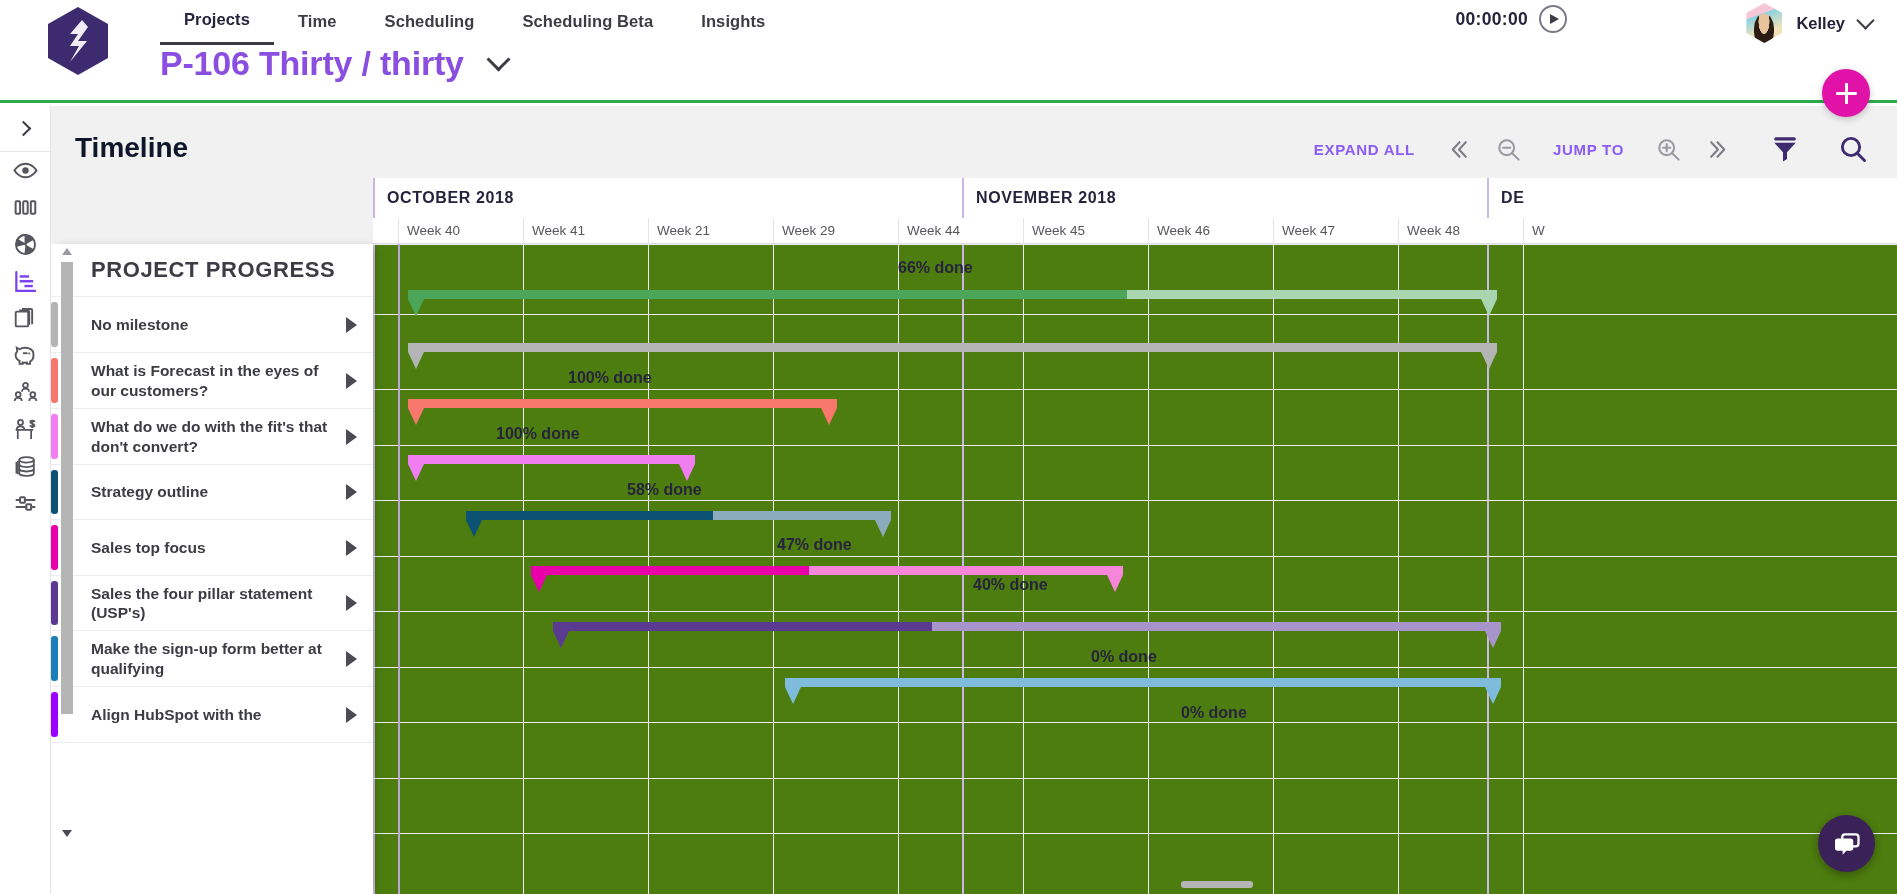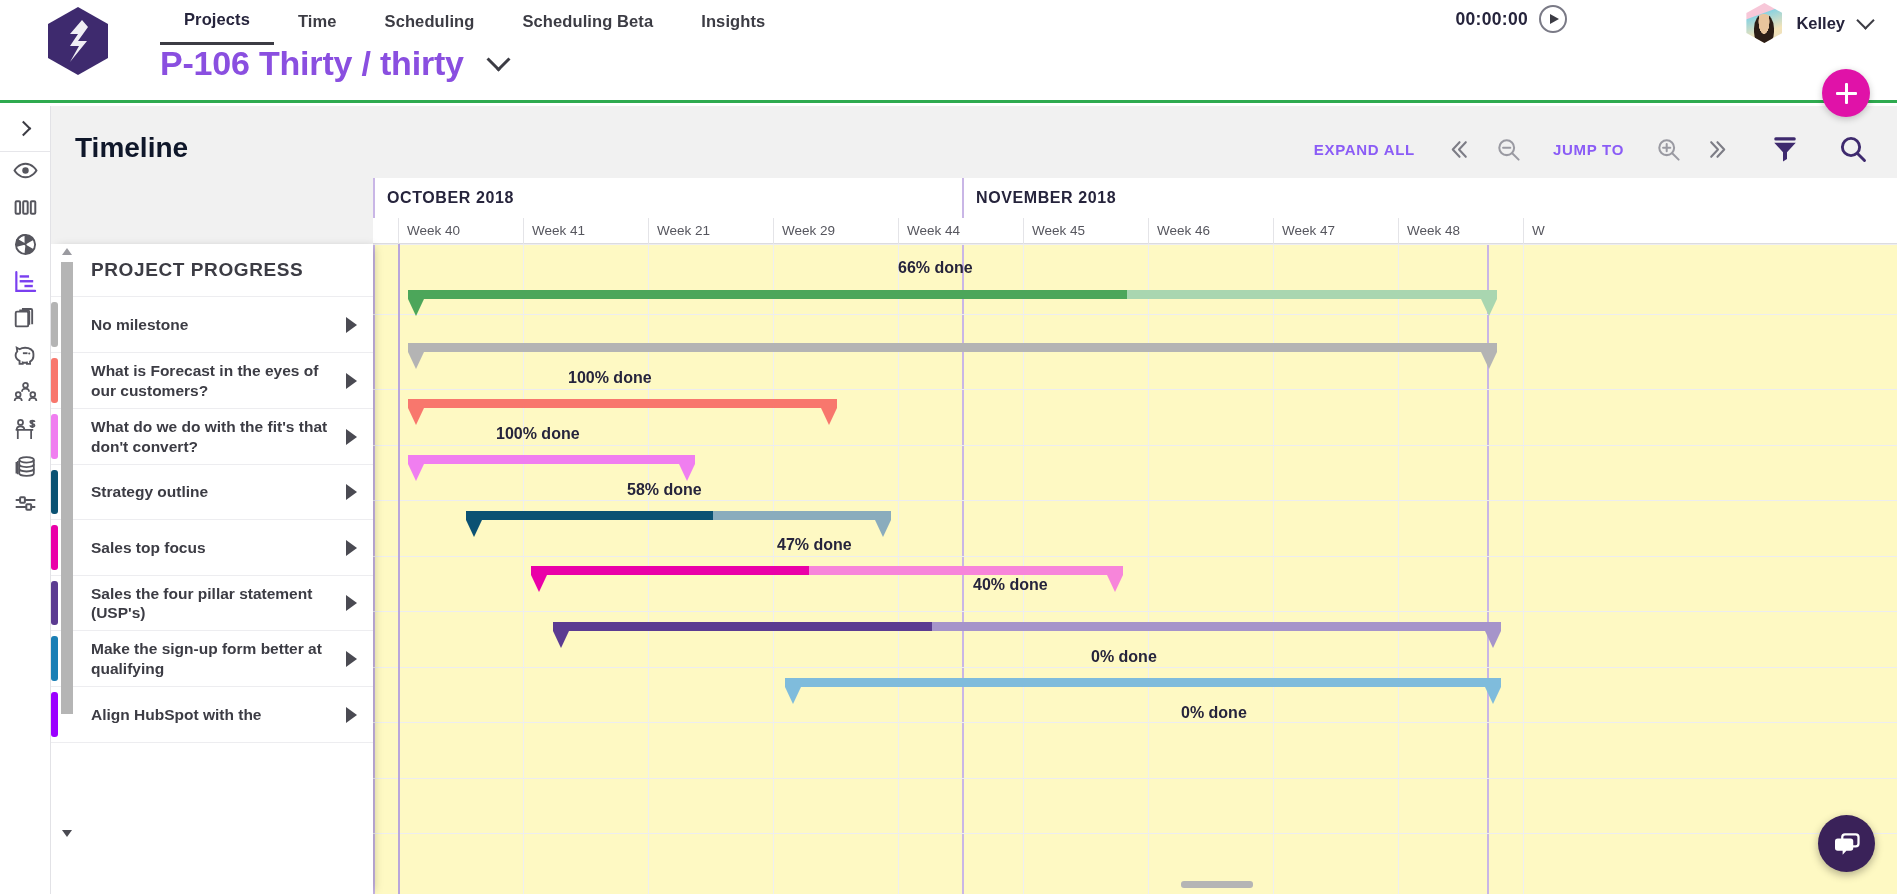--- a/index.html
+++ b/index.html
@@ -152,21 +152,21 @@
   }
   .weekcell {
     position: absolute; top: 40px; height: 26px;
     border-left: 1px solid #e4e4e8;
     font-size: 13.5px; color: #56565e;
     padding: 5px 0 0 8px; white-space: nowrap;
   }
 
   .rowpane {
     position: absolute; left: 322px; top: 66px; width: 1524px; height: 650px;
-    background: #fef9c3;
+    background: #4d7c0f;
   }
   .gridline {
     position: absolute; top: 0; width: 1px; height: 650px; background: #eeeef1;
   }
   .monthline {
     position: absolute; top: 0; width: 2px; height: 650px; background: #c9b6e6;
   }
   .todayline {
     position: absolute; top: 0; width: 2px; height: 650px; background: #b9a7db; z-index: 4;
   }
@@ -193,21 +193,21 @@
   .tasklist {
     position: absolute; left: 0; top: 66px; width: 322px; height: 650px;
     background: #ffffff; z-index: 12;
     box-shadow: 4px 0 9px -3px rgba(0,0,0,.22);
   }
   .tl-head {
     height: 53px; background: #fff; display: flex; align-items: center;
     padding-left: 40px; border-bottom: 1px solid #ededf0;
   }
   .tl-head span {
-    font-size: 19px; font-weight: bold; color: #3c3c44; letter-spacing: .6px;
+    font-size: 22px; font-weight: bold; color: #3c3c44; letter-spacing: .6px;
   }
   .tl-row {
     position: relative; background: #fff;
     border-bottom: 1px solid #ededf0;
     display: flex; align-items: center; cursor: pointer;
   }
   .swatch { position: absolute; left: 0; top: 5px; bottom: 5px; width: 7px; border-radius: 3px; }
   .tl-name {
     margin-left: 40px; margin-right: 42px;
     font-size: 15.5px; font-weight: bold; color: #3c3c44; line-height: 1.23;
@@ -421,20 +421,21 @@
         </svg>
       </div>
     </div>
   </div>
 
   <div class="gantt">
 
     <div class="timehead">
       <div class="month" style="left:0px;width:589px">OCTOBER 2018</div>
       <div class="month" style="left:589px;width:440px">NOVEMBER 2018</div>
+      <div class="month" style="left:1114px;width:410px">DE</div>
 
       <div class="weekcell" style="left:25px;width:125px">Week 40</div>
       <div class="weekcell" style="left:150px;width:125px">Week 41</div>
       <div class="weekcell" style="left:275px;width:125px">Week 21</div>
       <div class="weekcell" style="left:400px;width:125px">Week 29</div>
       <div class="weekcell" style="left:525px;width:64px">Week 44</div>
       <div class="weekcell" style="left:650px;width:125px">Week 45</div>
       <div class="weekcell" style="left:775px;width:125px">Week 46</div>
       <div class="weekcell" style="left:900px;width:125px">Week 47</div>
       <div class="weekcell" style="left:1025px;width:125px">Week 48</div>

